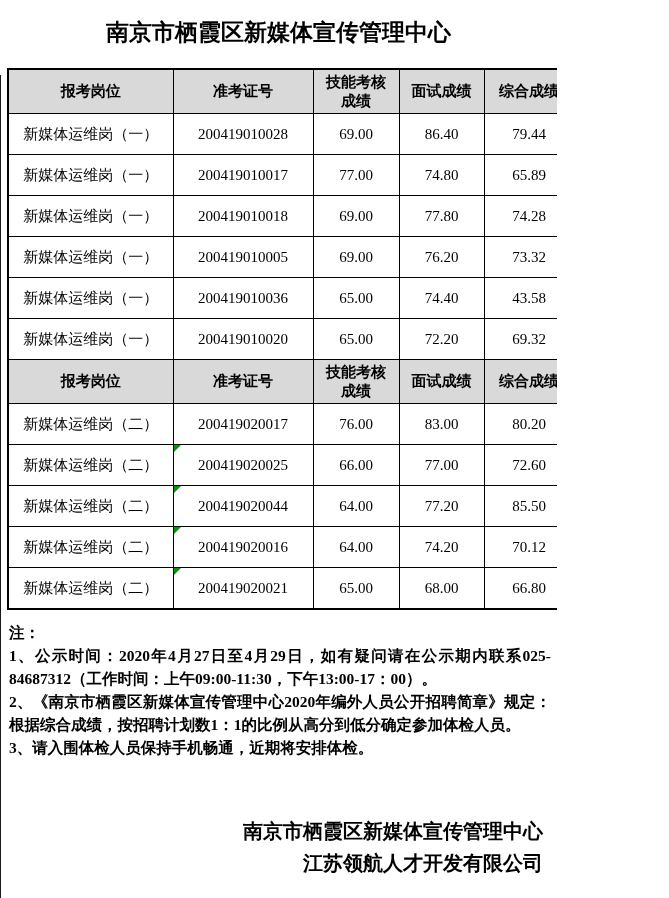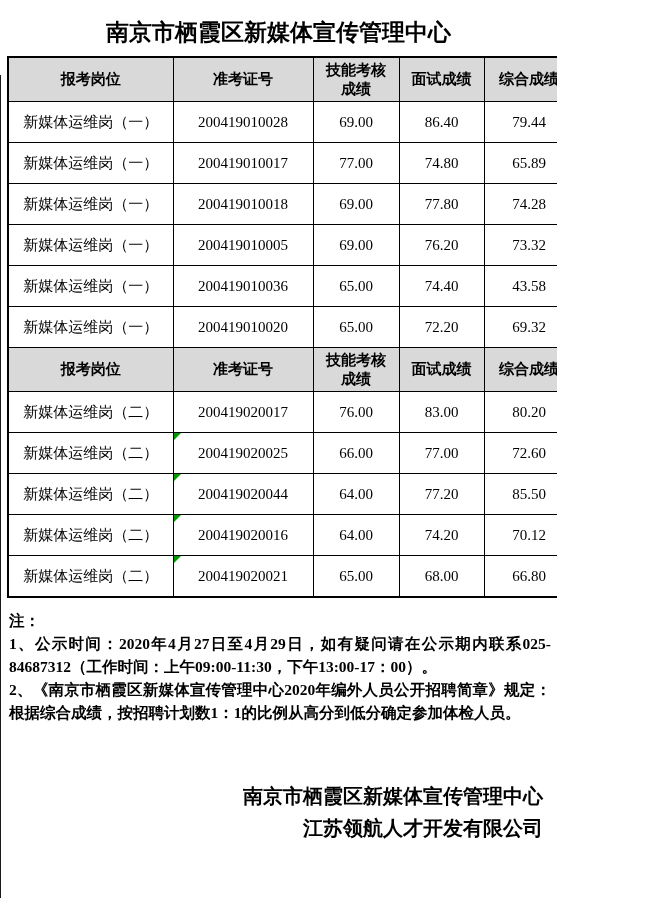--- a/index.html
+++ b/index.html
@@ -25,21 +25,21 @@
     text-align: center;
     font-family: "Liberation Sans", "DejaVu Sans", sans-serif;
     font-weight: bold;
     font-size: 23px;
     line-height: 32px;
   }
   table.score-table {
     border-collapse: collapse;
     table-layout: fixed;
     width: 653px;
-    margin: 8px 0 0 7px;
+    margin: 20px 0 0 7px;
     border: 2px solid #000;
   }
   table.score-table th,
   table.score-table td {
     border: 1px solid #000;
     text-align: center;
     vertical-align: middle;
     padding: 0;
     position: relative;
     overflow: hidden;
@@ -205,20 +205,21 @@
           <td>66.80</td>
           <td>5</td>
         </tr>
       </tbody>
   </table>
 
   <div class="notes">
     <div>注：</div>
     <div>1、公示时间：2020年4月27日至4月29日，如有疑问请在公示期内联系025-84687312（工作时间：上午09:00-11:30，下午13:00-17：00）。</div>
     <div>2、《南京市栖霞区新媒体宣传管理中心2020年编外人员公开招聘简章》规定：根据综合成绩，按招聘计划数1：1的比例从高分到低分确定参加体检人员。</div>
+    <div>3、请入围体检人员保持手机畅通，近期将安排体检。</div>
   </div>
 
   <div class="signature">
     <div>南京市栖霞区新媒体宣传管理中心</div>
     <div>江苏领航人才开发有限公司</div>
 
   </div>
 
 </div>
 

